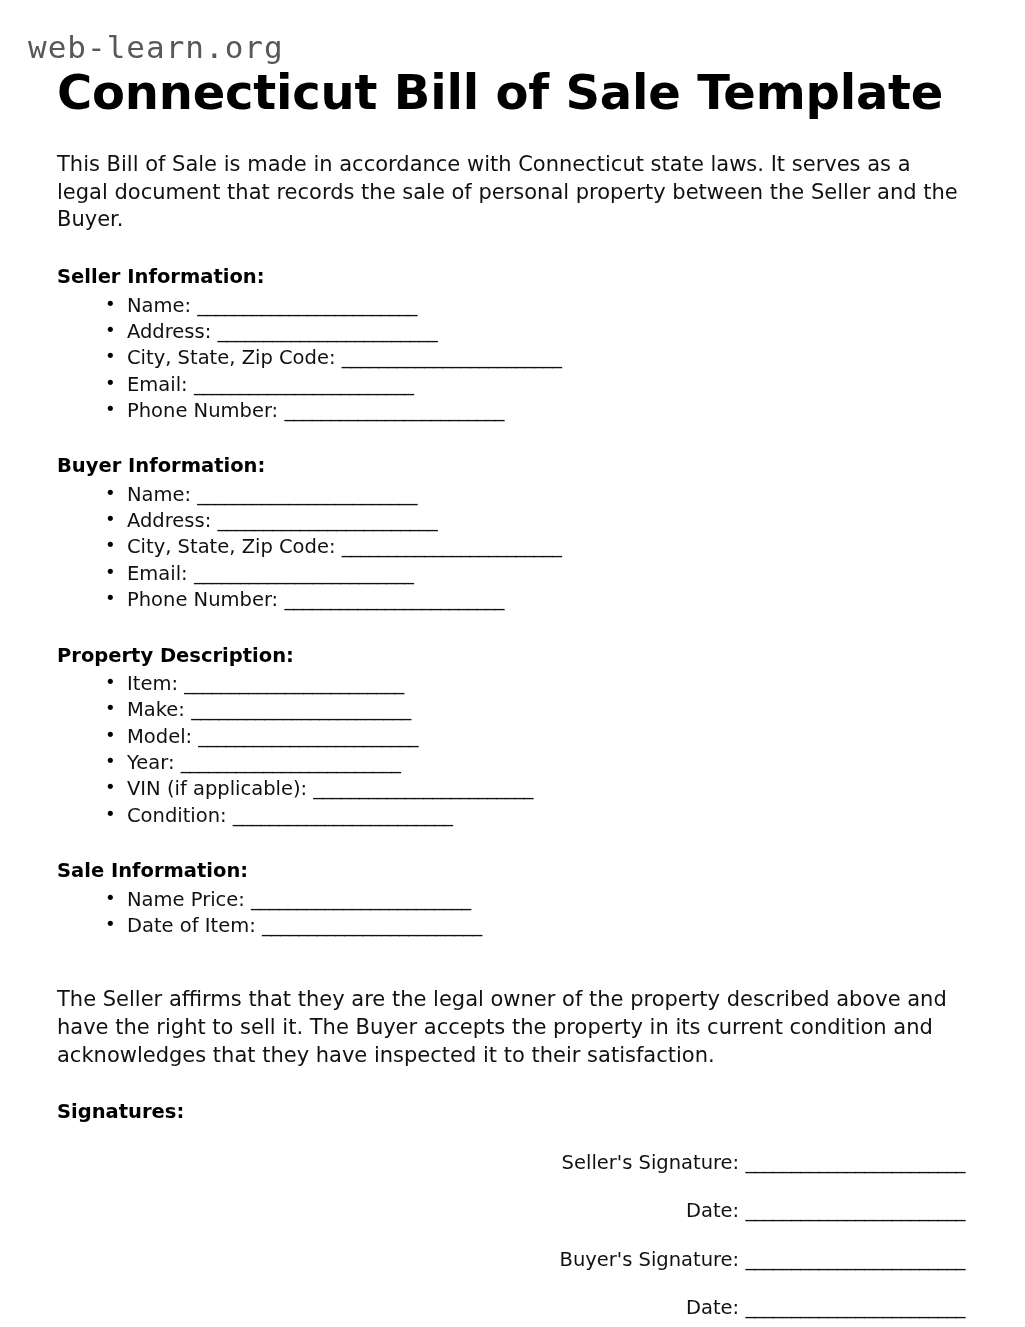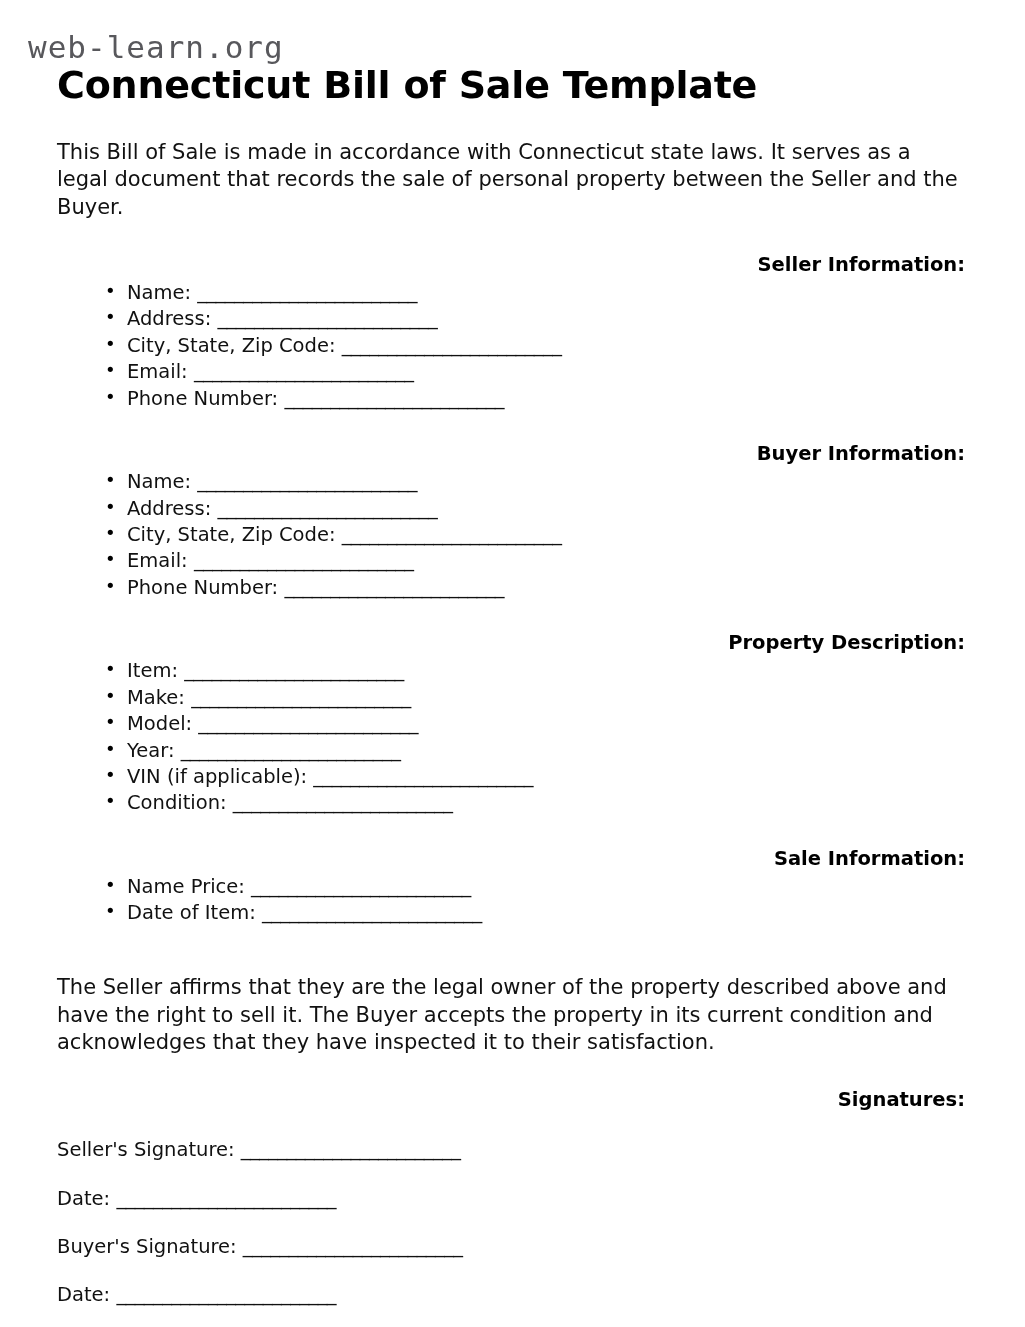--- a/index.html
+++ b/index.html
@@ -29,21 +29,21 @@
     font-size: 31px;
     letter-spacing: 1px;
     color: #58585c;
     white-space: nowrap;
     line-height: 1.1;
   }
   .doc-title {
     margin: 0;
     padding: 62px 0 0 57px;
     font-family: "DejaVu Sans", sans-serif;
-    font-size: 38px;
+    font-size: 48px;
     font-weight: bold;
     letter-spacing: -0.2px;
     line-height: 1.25;
     color: #000000;
   }
   .body-wrap {
     padding: 0 60px 0 57px;
   }
   p.para {
     margin: 0;
@@ -53,21 +53,20 @@
     max-width: 910px;
   }
   .para.intro { margin-top: 29px; }
   .para.affirm { margin-top: 48px; max-width: 915px; }
   h2.section-heading {
     margin: 0;
     font-size: 19.5px;
     font-weight: bold;
     line-height: 1.3;
     color: #000000;
-    text-align: right;
   }
   .section { margin-top: 30px; }
   ul.field-list {
     margin: 4px 0 0 0;
     padding-left: 48px;
     list-style: none;
   }
   ul.field-list li {
     position: relative;
     font-size: 19.5px;
@@ -81,21 +80,21 @@
     content: "\2022";
     position: absolute;
     left: 0;
     top: -1px;
     font-size: 18px;
     color: #000000;
   }
   .blank {
     letter-spacing: -0.6px;
   }
-  .sig-block { margin-top: 26px; }
+  .sig-block { margin-top: 26px; text-align: right; }
   .sig-line {
     font-size: 19.5px;
     line-height: 1.25;
     color: #111111;
     margin-bottom: 24px;
     white-space: nowrap;
   }
   .sig-line:last-child { margin-bottom: 0; }
 </style>
 </head>

